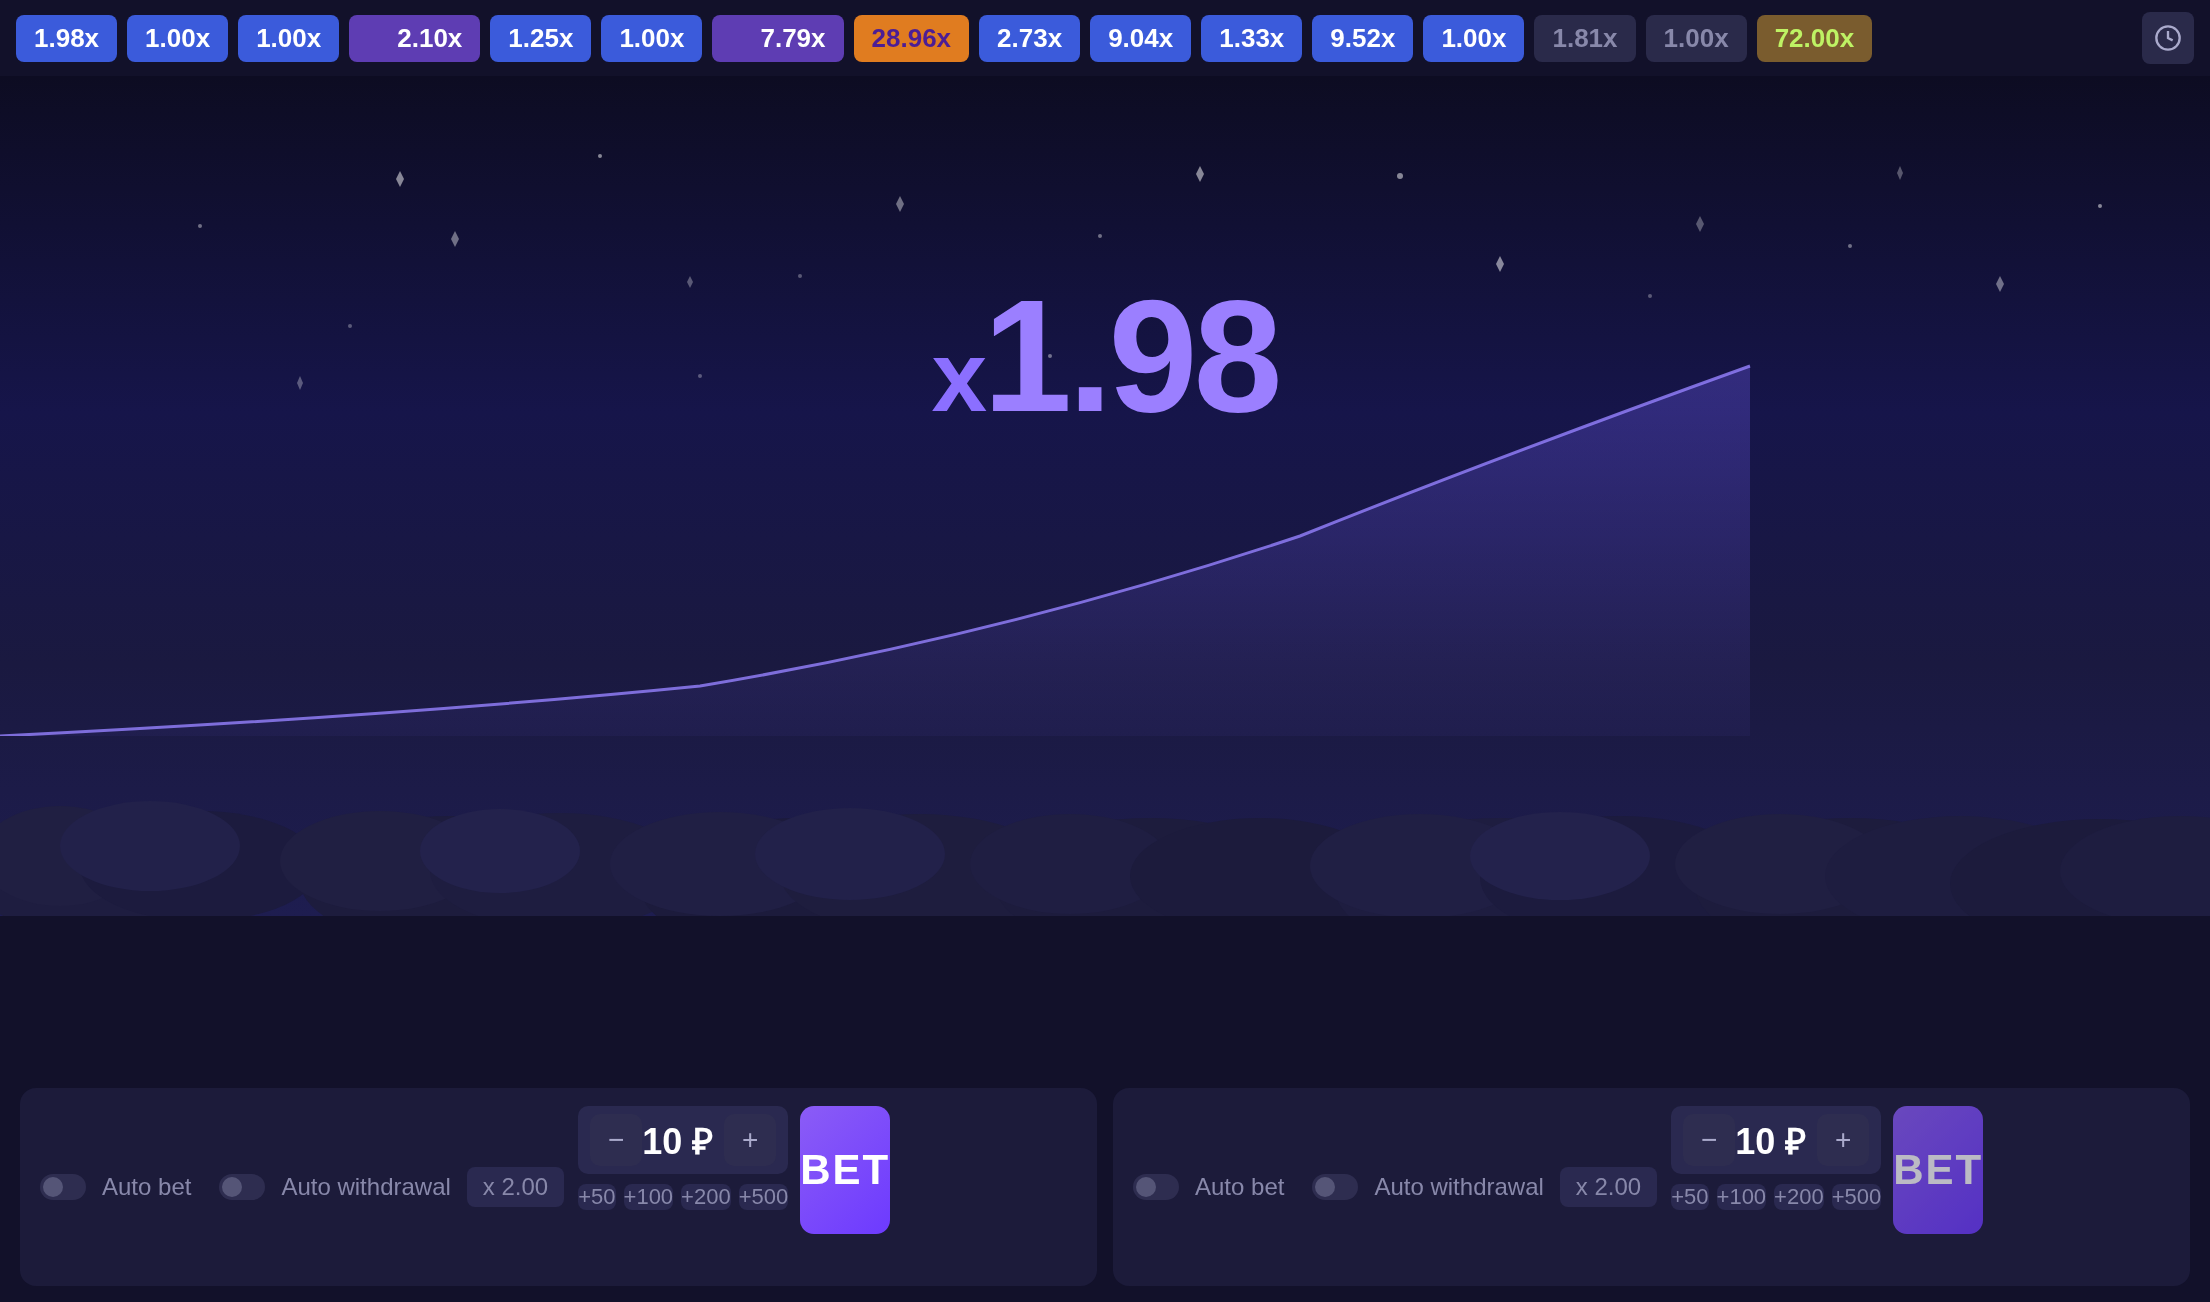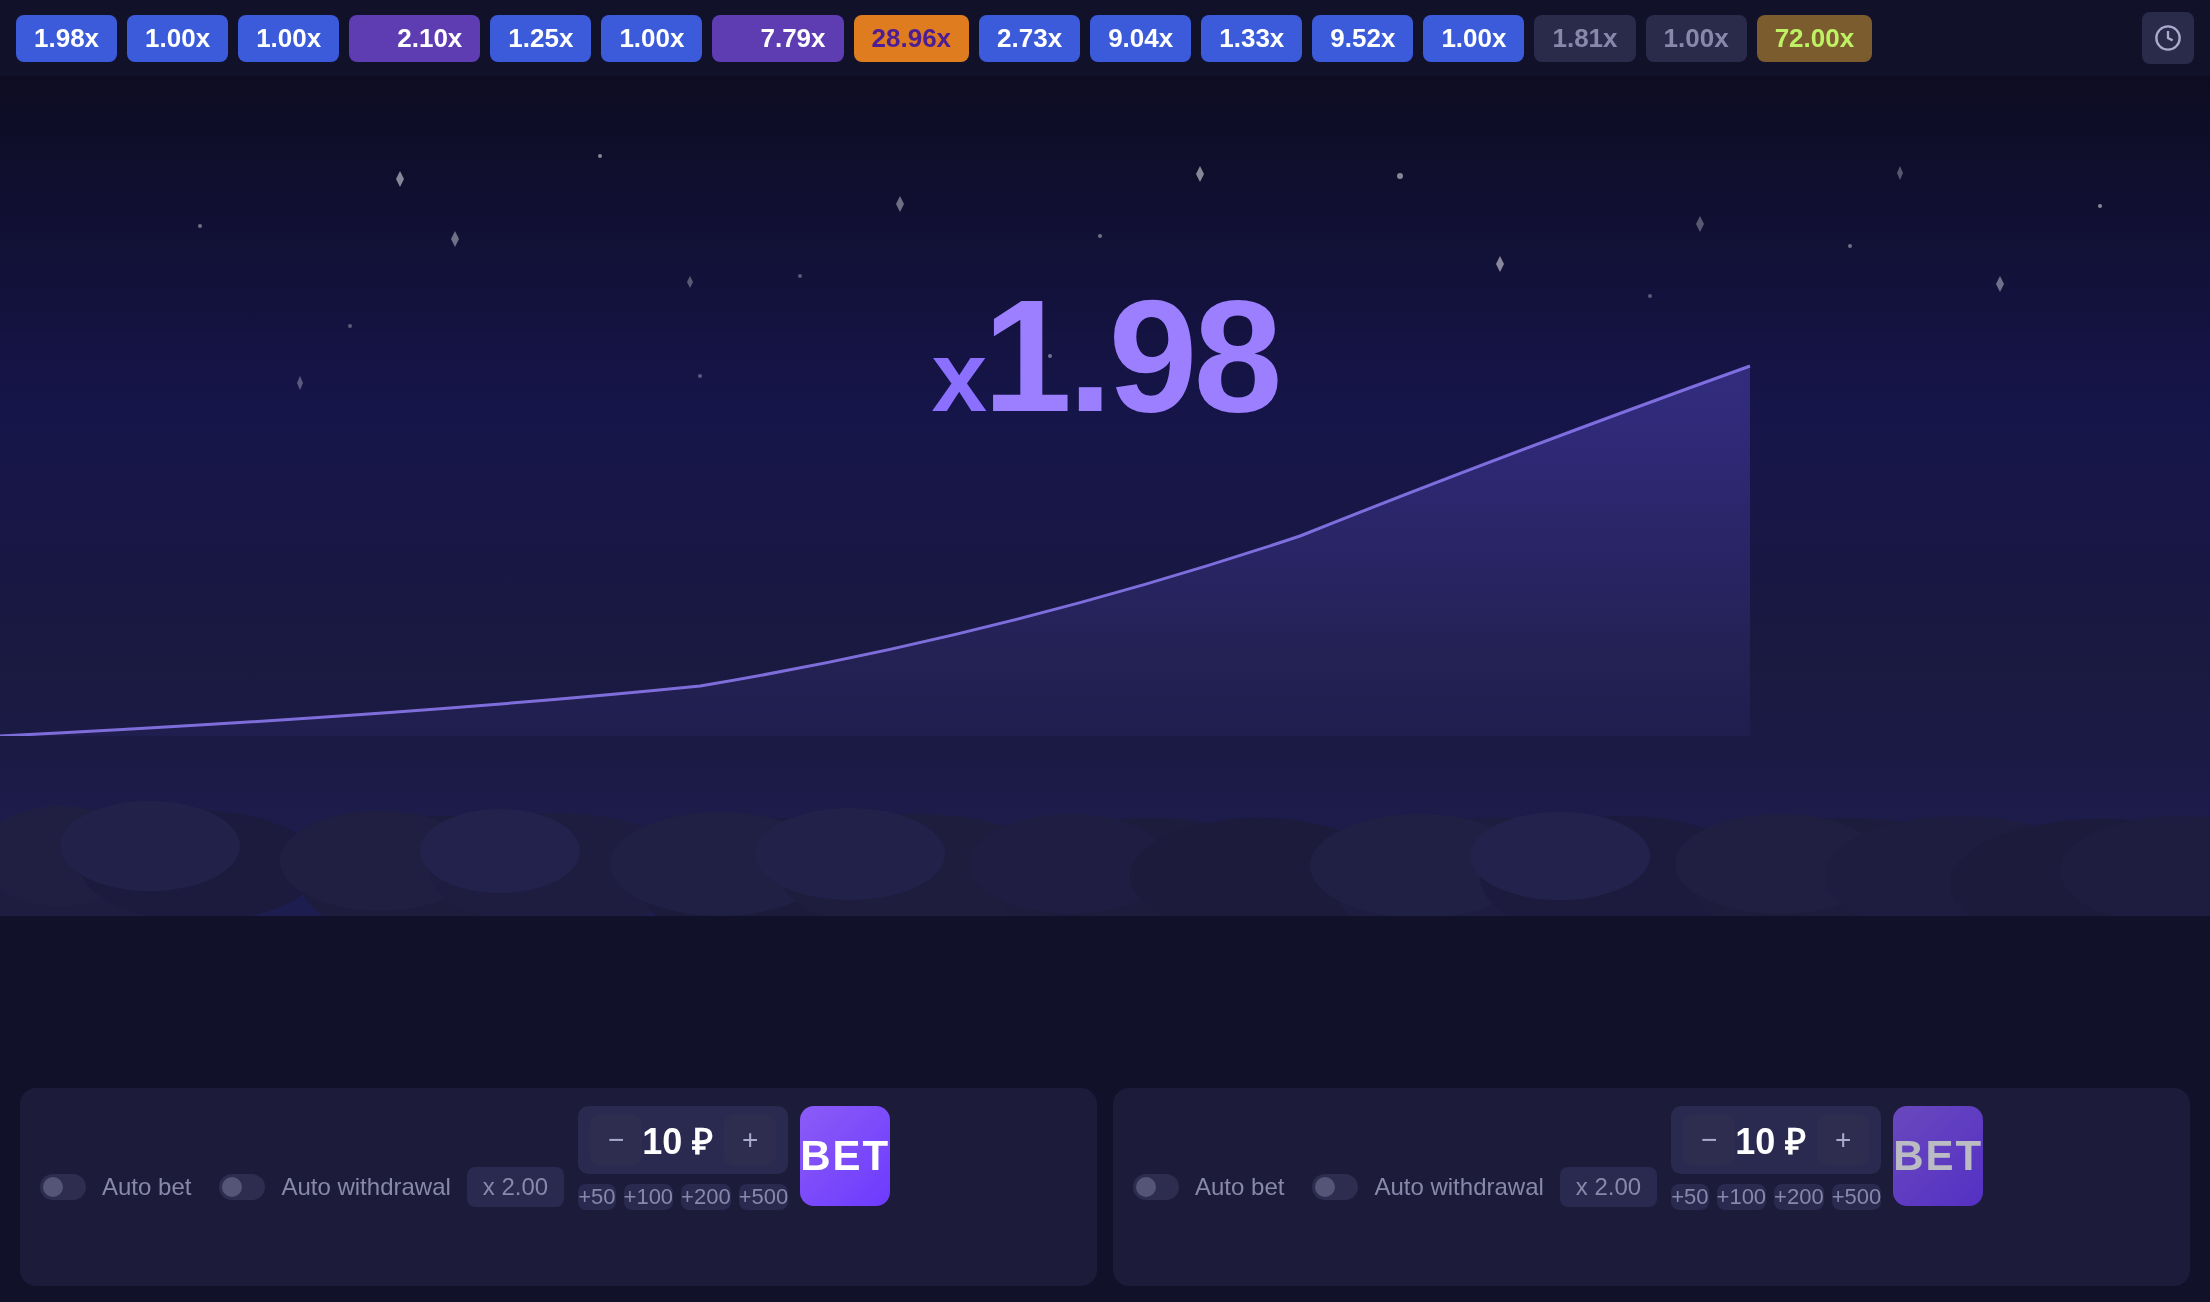--- a/index.html
+++ b/index.html
@@ -186,21 +186,21 @@
     .bet-amount-display {
       flex: 1;
       text-align: left;
       font-size: 36px;
       font-weight: 700;
       color: #fff;
       background: transparent;
     }
     .bet-button {
       flex: 2;
-      height: 100px;
+      height: 128px;
       border-radius: 14px;
       background: linear-gradient(135deg, #8b5cf6, #6d3aff);
       border: none;
       font-size: 42px;
       font-weight: 800;
       color: #fff;
       cursor: pointer;
       letter-spacing: 2px;
     }
     .bet-button-row {

